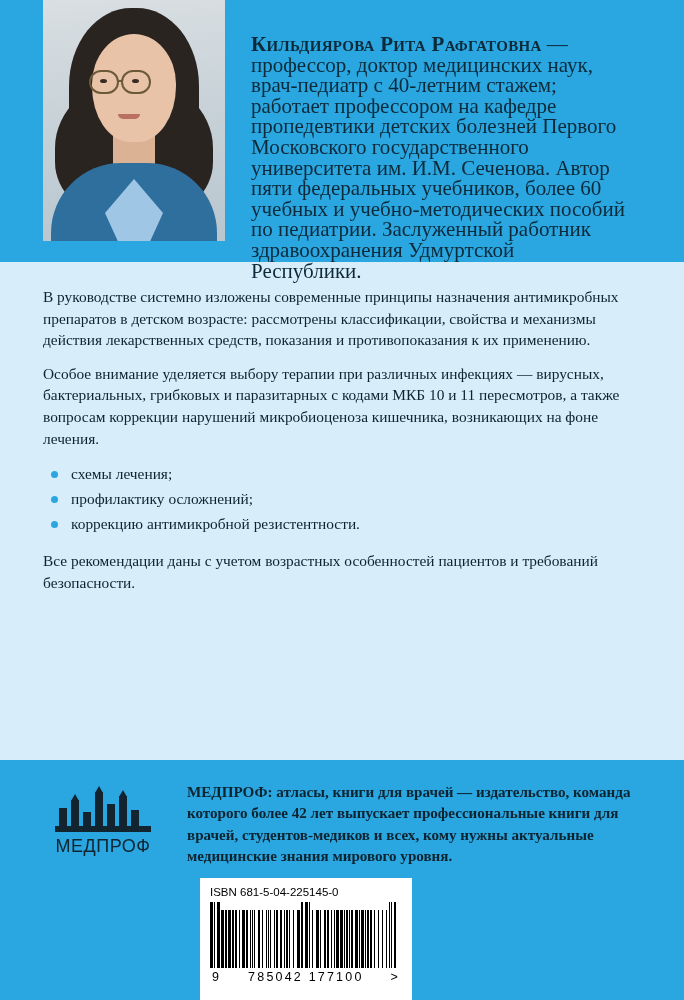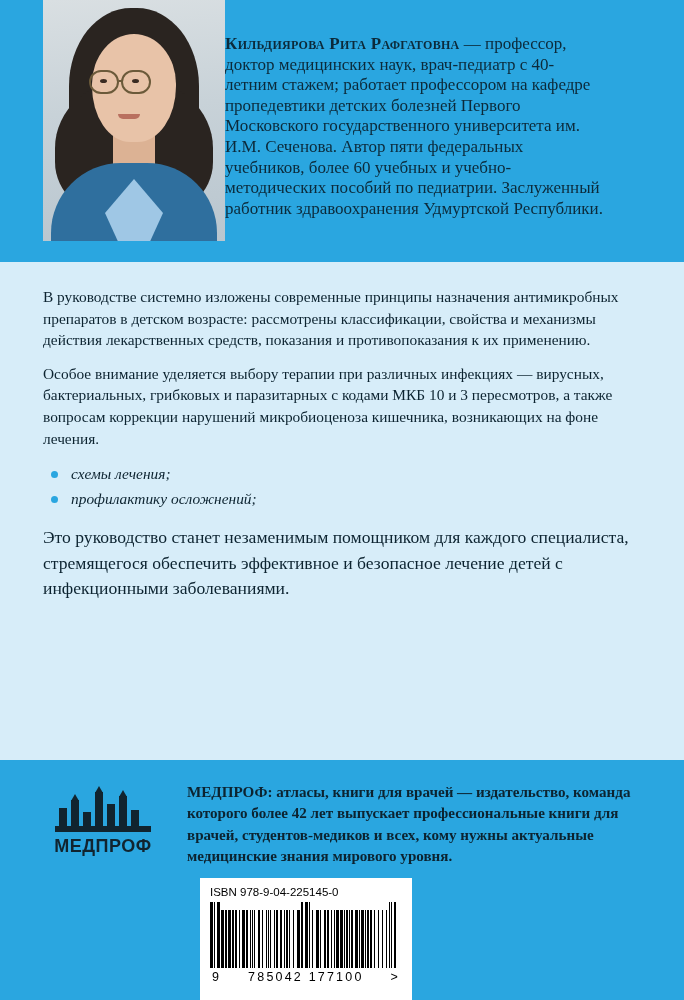--- a/index.html
+++ b/index.html
@@ -105,24 +105,25 @@
   }
   .ph-eye-l{left:57px;}
   .ph-eye-r{left:89px;}
   .ph-mouth{
     position:absolute;left:75px;top:114px;
     width:22px;height:5px;background:#b9705f;border-radius:0 0 10px 10px;
     z-index:6;
   }
 
   .author-text {
+    margin-left: 26px;
     margin-top: 34px;
     width: 378px;
     color: #0c2a3a;
-    font-size: 17px;
+    font-size: 21px;
     line-height: 20.6px;
   }
   .author-name {
     font-variant: small-caps;
     font-weight: bold;
     letter-spacing: .3px;
   }
 
   
   .body-band {
@@ -136,21 +137,21 @@
     line-height: 21.6px;
     margin-bottom: 12px;
   }
   .contains-title {
     font-weight: bold;
     font-size: 16.4px;
     color: #0c2330;
     margin: 16px 0 8px 0;
     letter-spacing: .2px;
   }
-  ul.bullets { list-style: none; margin: 0 0 14px 4px; font-style: italic; }
+  ul.bullets { list-style: none; margin: 0 0 14px 4px; }
   ul.bullets li {
     position: relative;
     padding-left: 24px;
     font-size: 15.4px;
     line-height: 25px;
     color: #0c2330;
   }
   ul.bullets li:before {
     content: "";
     position: absolute;
@@ -180,21 +181,21 @@
     text-align: center;
     color: #11242f;
   }
   .logo-mark {
     width: 96px; height: 48px;
     margin: 4px auto 2px auto;
     position: relative;
   }
   .logo-word {
     font-family: "Liberation Sans", sans-serif;
-    font-weight: bold;
+    font-weight: normal;
     font-size: 18px;
     letter-spacing: .5px;
     color: #11242f;
   }
   .pub-text {
     margin-left: 24px;
     font-size: 15.1px;
     line-height: 21.4px;
     color: #0c2330;
     font-weight: bold;
@@ -261,30 +262,31 @@
       <div class="ph-shirt"></div>
     </div>
 
     <div class="author-text">
       <span class="author-name">Кильдиярова Рита Рафгатовна</span><span> — профессор, доктор медицинских наук, врач-педиатр с 40-летним стажем; работает профессором на кафедре пропедевтики детских болезней Первого Московского государственного университета им. И.М. Сеченова. Автор пяти федеральных учебников, более 60 учебных и учебно-методических пособий по педиатрии. Заслуженный работник здравоохранения Удмуртской Республики.</span>
     </div>
   </div>
 
   <div class="body-band">
     <p>В руководстве системно изложены современные принципы назначения антимикробных препаратов в детском возрасте: рассмотрены классификации, свойства и механизмы действия лекарственных средств, показания и противопоказания к их применению.</p>
-    <p>Особое внимание уделяется выбору терапии при различных инфекциях — вирусных, бактериальных, грибковых и паразитарных с кодами МКБ 10 и 3 пересмотров, а также вопросам коррекции нарушений микробиоценоза кишечника, возникающих на фоне лечения.</p>
+    <p>Особое внимание уделяется выбору терапии при различных инфекциях — вирусных, бактериальных, грибковых и паразитарных с кодами МКБ 10 и 11 пересмотров, а также вопросам коррекции нарушений микробиоценоза кишечника, возникающих на фоне лечения.</p>
 
 
     <ul class="bullets">
       <li>схемы лечения;</li>
       <li>профилактику осложнений;</li>
+      <li>коррекцию антимикробной резистентности.</li>
     </ul>
 
-
-    <div class="closing">Это руководство станет незаменимым помощником для каждого специалиста, стремящегося обеспечить эффективное и безопасное лечение детей с инфекционными заболеваниями.</div>
+    <p>Все рекомендации даны с учетом возрастных особенностей пациентов и требований безопасности.</p>
+
   </div>
 
   <div class="pub-band">
     <div class="logo">
       <div class="logo-mark">
         <svg width="96" height="48" viewBox="0 0 96 48">
           <g fill="#11242f">
             <rect x="0" y="40" width="96" height="6"></rect>
             <rect x="4" y="22" width="8" height="18"></rect>
             <rect x="16" y="14" width="8" height="26"></rect>
@@ -299,21 +301,21 @@
           </g>
         </svg>
       </div>
       <div class="logo-word">МЕДПРОФ</div>
     </div>
     <div class="pub-text">МЕДПРОФ: атласы, книги для врачей — издательство, команда которого более 42 лет выпускает профессиональные книги для врачей, студентов-медиков и всех, кому нужны актуальные медицинские знания мирового уровня.</div>
   </div>
 
   <div class="barcode-zone">
     <div class="barcode-box">
-      <div class="isbn-text">ISBN 978-9-04-225145-0</div>
+      <div class="isbn-text">ISBN 681-5-04-225145-0</div>
       <div class="bars">
           <span style="width:3px;height:66px"></span>
           <span style="width:1px;height:66px;background:transparent"></span>
           <span style="width:1px;height:66px"></span>
           <span style="width:2px;height:66px;background:transparent"></span>
           <span style="width:3px;height:66px"></span>
           <span style="width:1px;height:66px;background:transparent"></span>
           <span style="width:3px;height:58px"></span>
           <span style="width:1px;height:58px;background:transparent"></span>
           <span style="width:2px;height:58px"></span>

